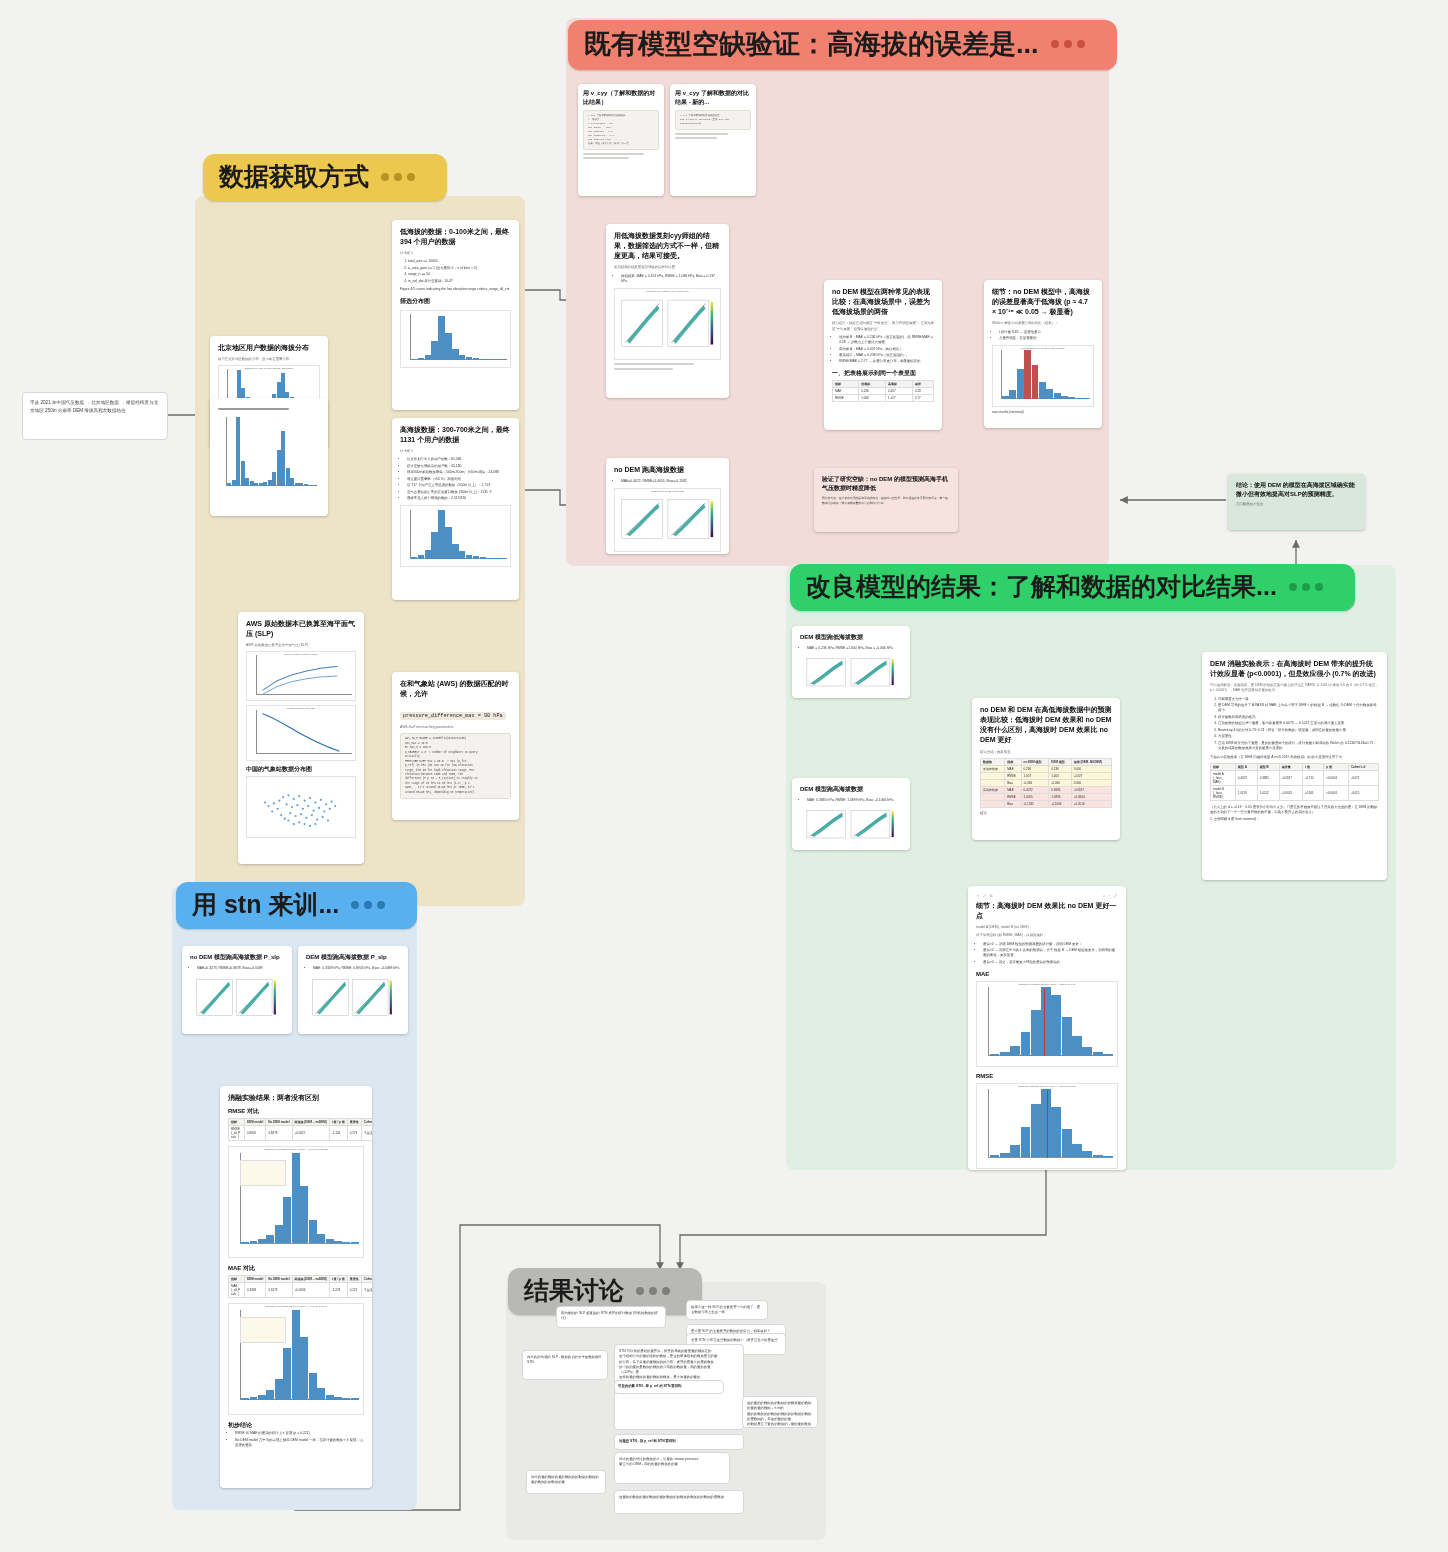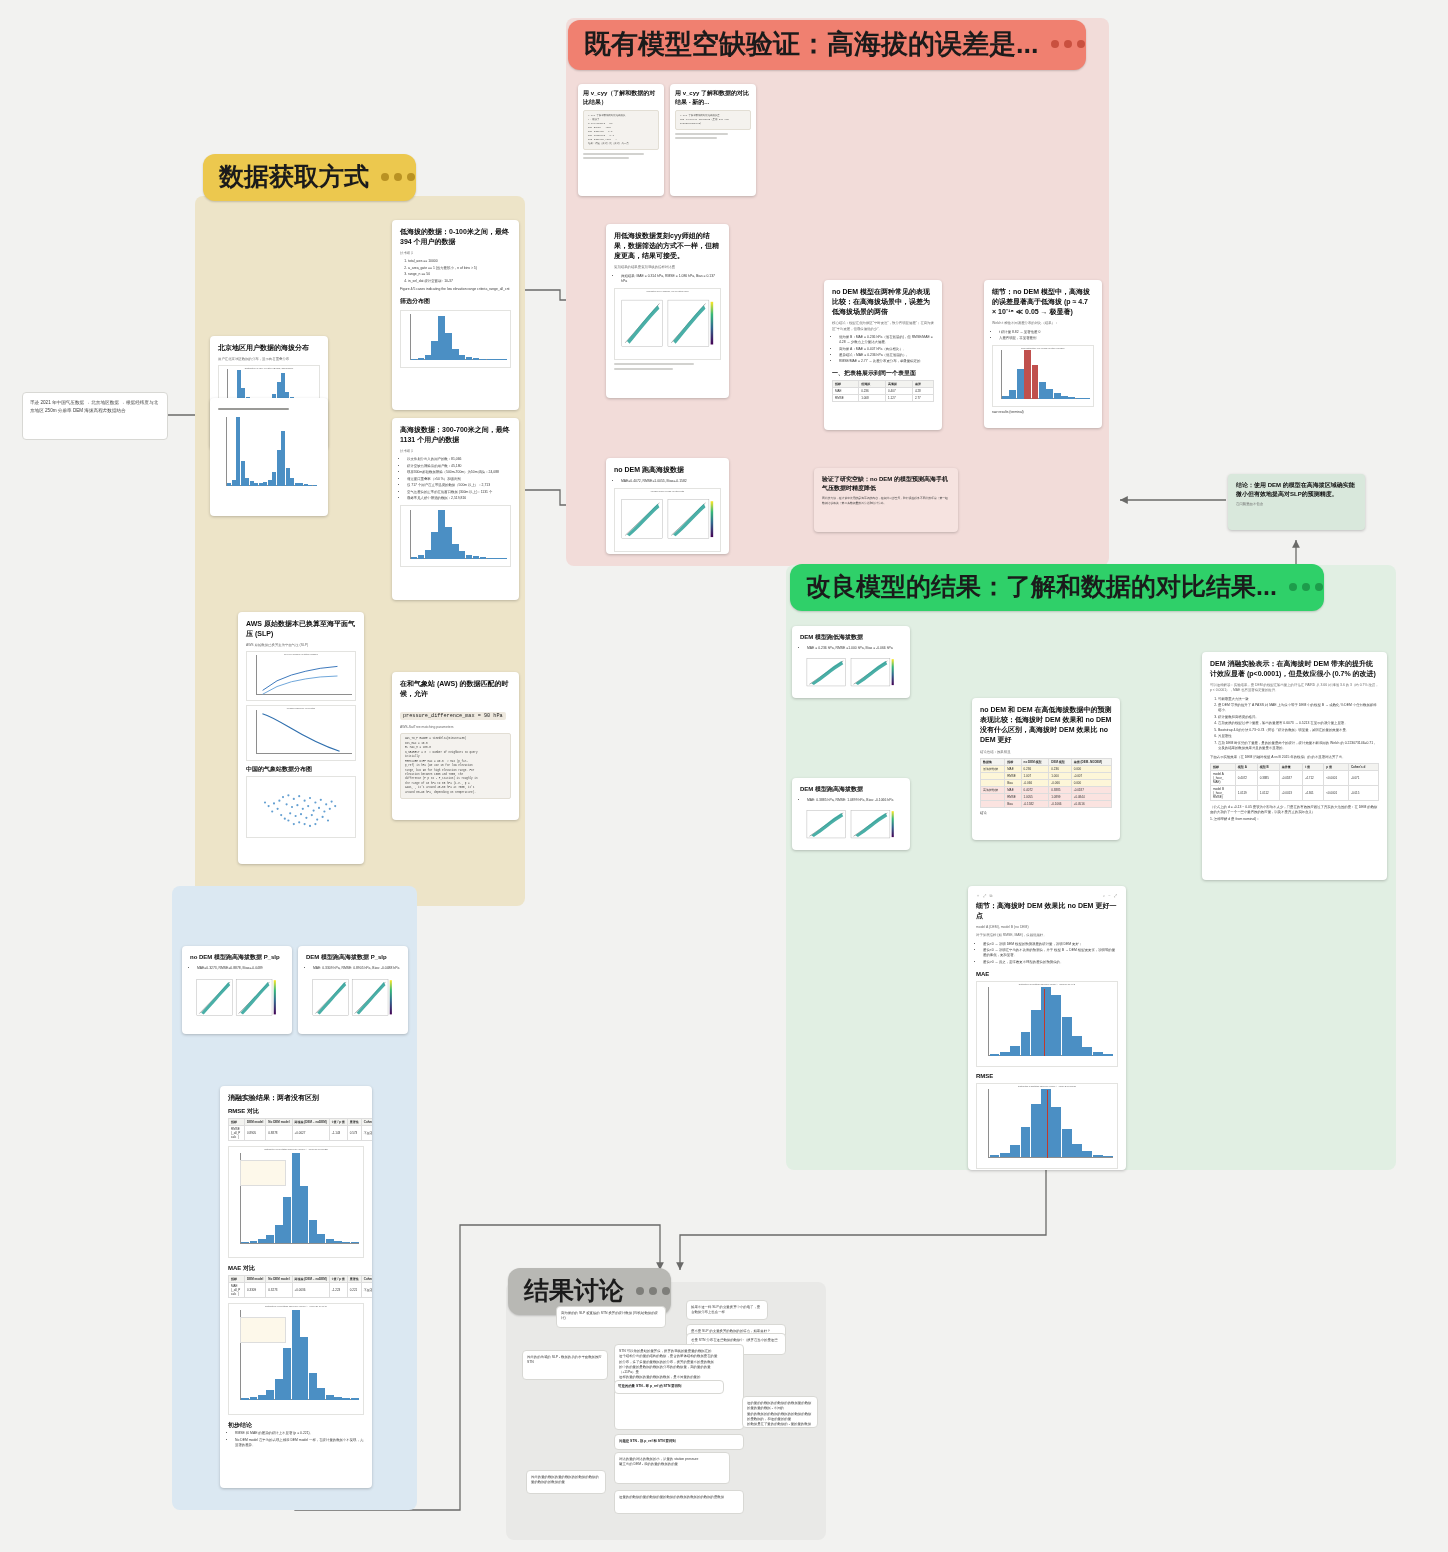--- a/index.html
+++ b/index.html
@@ -18,21 +18,21 @@
   .group { position:absolute; border-radius:8px; }
   .group.yellow { background:#ede4c8; }
   .group.red    { background:#f2dcd9; }
   .group.green  { background:#e1efe3; }
   .group.blue   { background:#dbe8f2; }
   .group.grey   { background:#e9e9e7; }
 
   
   .pill {
     position:absolute; display:flex; align-items:center; gap:12px;
-    padding:6px 1px 8px 16px; border-radius:12px;
+    padding:6px 32px 8px 16px; border-radius:12px;
     font-weight:bold; color:#1b1b1b; white-space:nowrap;
     box-shadow:0 1px 2px rgba(0,0,0,.18);
   }
   .pill .dots { display:flex; gap:5px; }
   .pill .dots i { width:8px; height:8px; border-radius:50%; display:block; }
   .pill.red    { background:#f08070; font-size:27px; }
   .pill.red .dots i    { background:#c9503f; }
   .pill.yellow { background:#ecc council; }
   .pill.yellow { background:#ecc84e; font-size:25px; }
   .pill.yellow .dots i { background:#b99223; }
@@ -152,20 +152,28 @@
   <div class="pill red" style="left:568px; top:20px;">
     <span>既有模型空缺验证：高海拔的误差是...</span>
     <span class="dots">
         <i></i>
         <i></i>
         <i></i>
       </span>
   </div>
   <div class="pill green" style="left:790px; top:564px;">
     <span>改良模型的结果：了解和数据的对比结果...</span>
+    <span class="dots">
+        <i></i>
+        <i></i>
+        <i></i>
+      </span>
+  </div>
+  <div class="pill blue" style="left:176px; top:882px;">
+    <span>用 stn 来训...</span>
     <span class="dots">
         <i></i>
         <i></i>
         <i></i>
       </span>
   </div>
   <div class="pill grey" style="left:508px; top:1268px;">
     <span>结果讨论</span>
     <span class="dots">
         <i></i>

